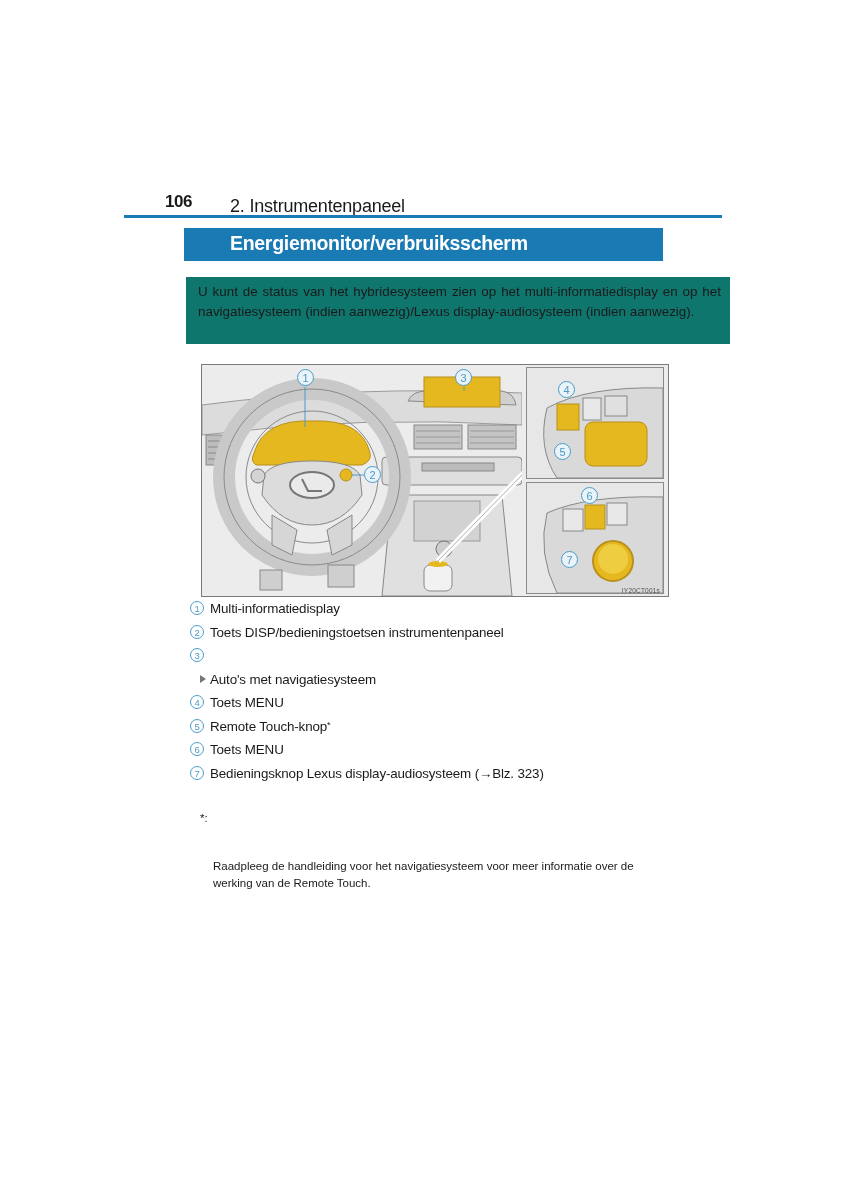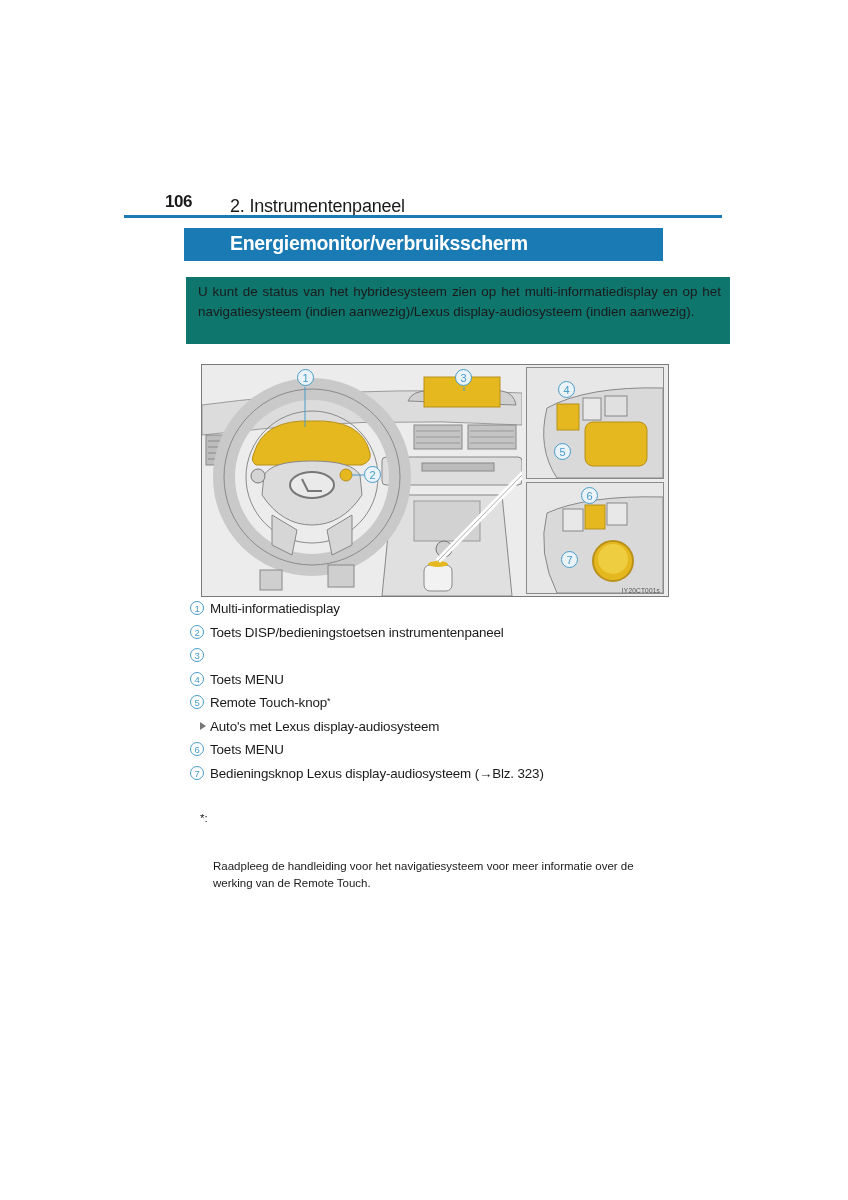--- a/index.html
+++ b/index.html
@@ -138,31 +138,31 @@
     <span class="num">1</span>
     <span class="txt">Multi-informatiedisplay</span>
   </div>
   <div class="row">
     <span class="num">2</span>
     <span class="txt">Toets DISP/bedieningstoetsen instrumentenpaneel</span>
   </div>
   <div class="row">
     <span class="num">3</span>
   </div>
+  <div class="row sub">
+    <span class="tri"></span>
+    <span class="txt">Auto's met navigatiesysteem</span>
+  </div>
   <div class="row">
     <span class="num">4</span>
     <span class="txt">Toets MENU</span>
   </div>
   <div class="row">
     <span class="num">5</span>
     <span class="txt"><span>Remote Touch-knop</span><span class="sup">*</span></span>
-  </div>
-  <div class="row sub">
-    <span class="tri"></span>
-    <span class="txt">Auto's met Lexus display-audiosysteem</span>
   </div>
   <div class="row">
     <span class="num">6</span>
     <span class="txt">Toets MENU</span>
   </div>
   <div class="row">
     <span class="num">7</span>
     <span class="txt">Bedieningsknop Lexus display-audiosysteem (→Blz. 323)</span>
   </div>
 </div>

